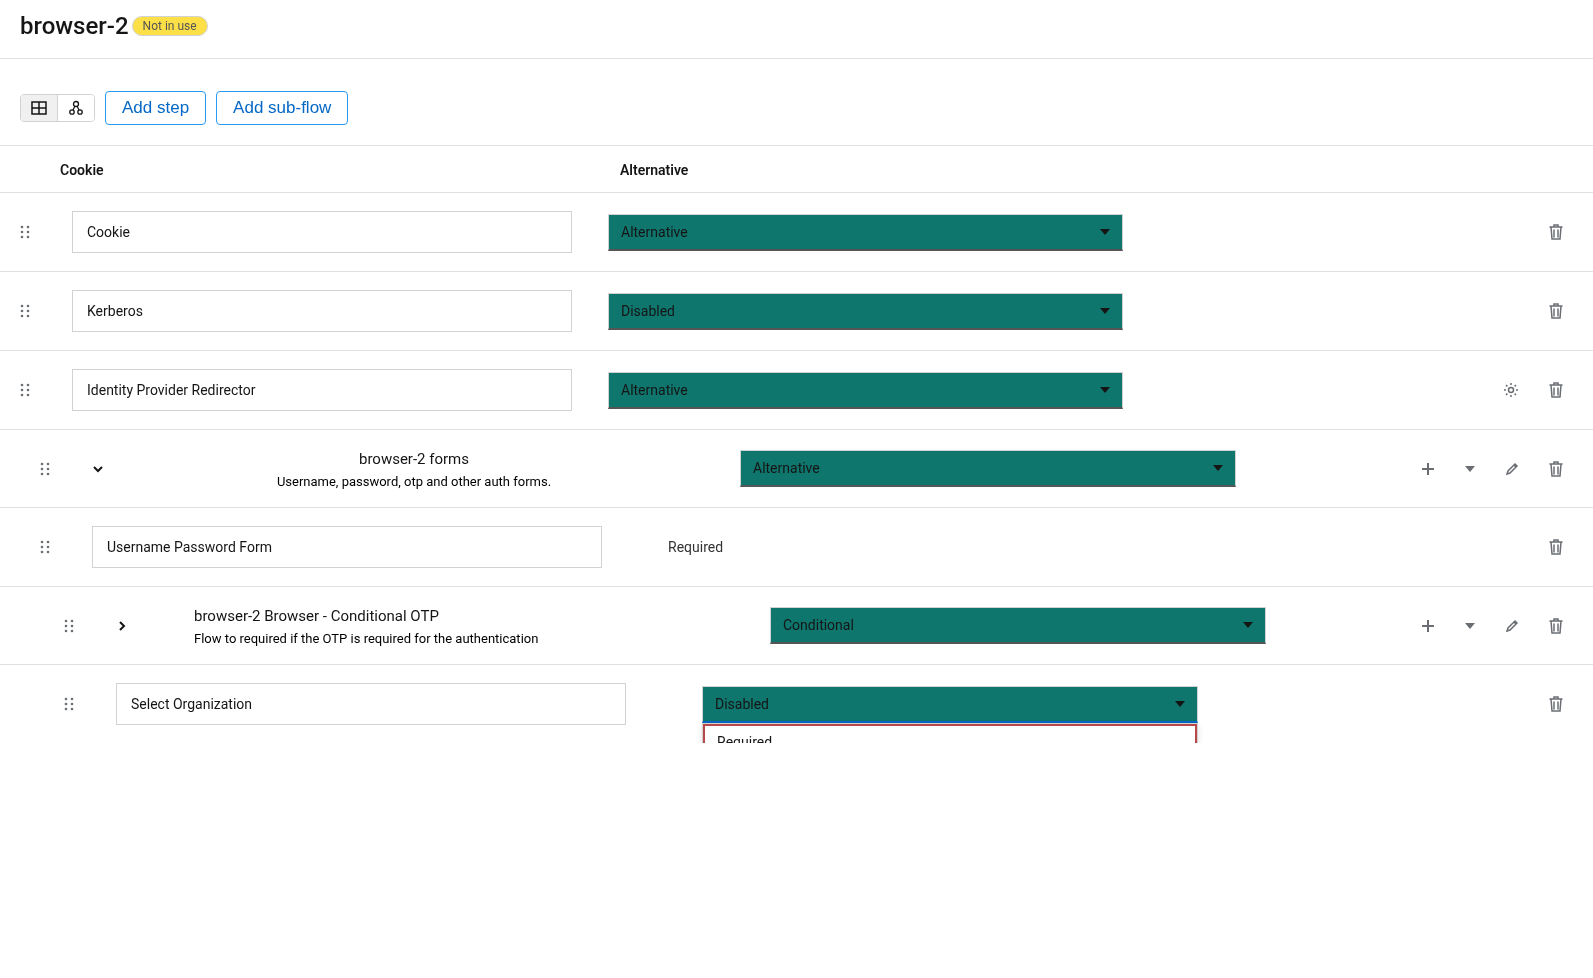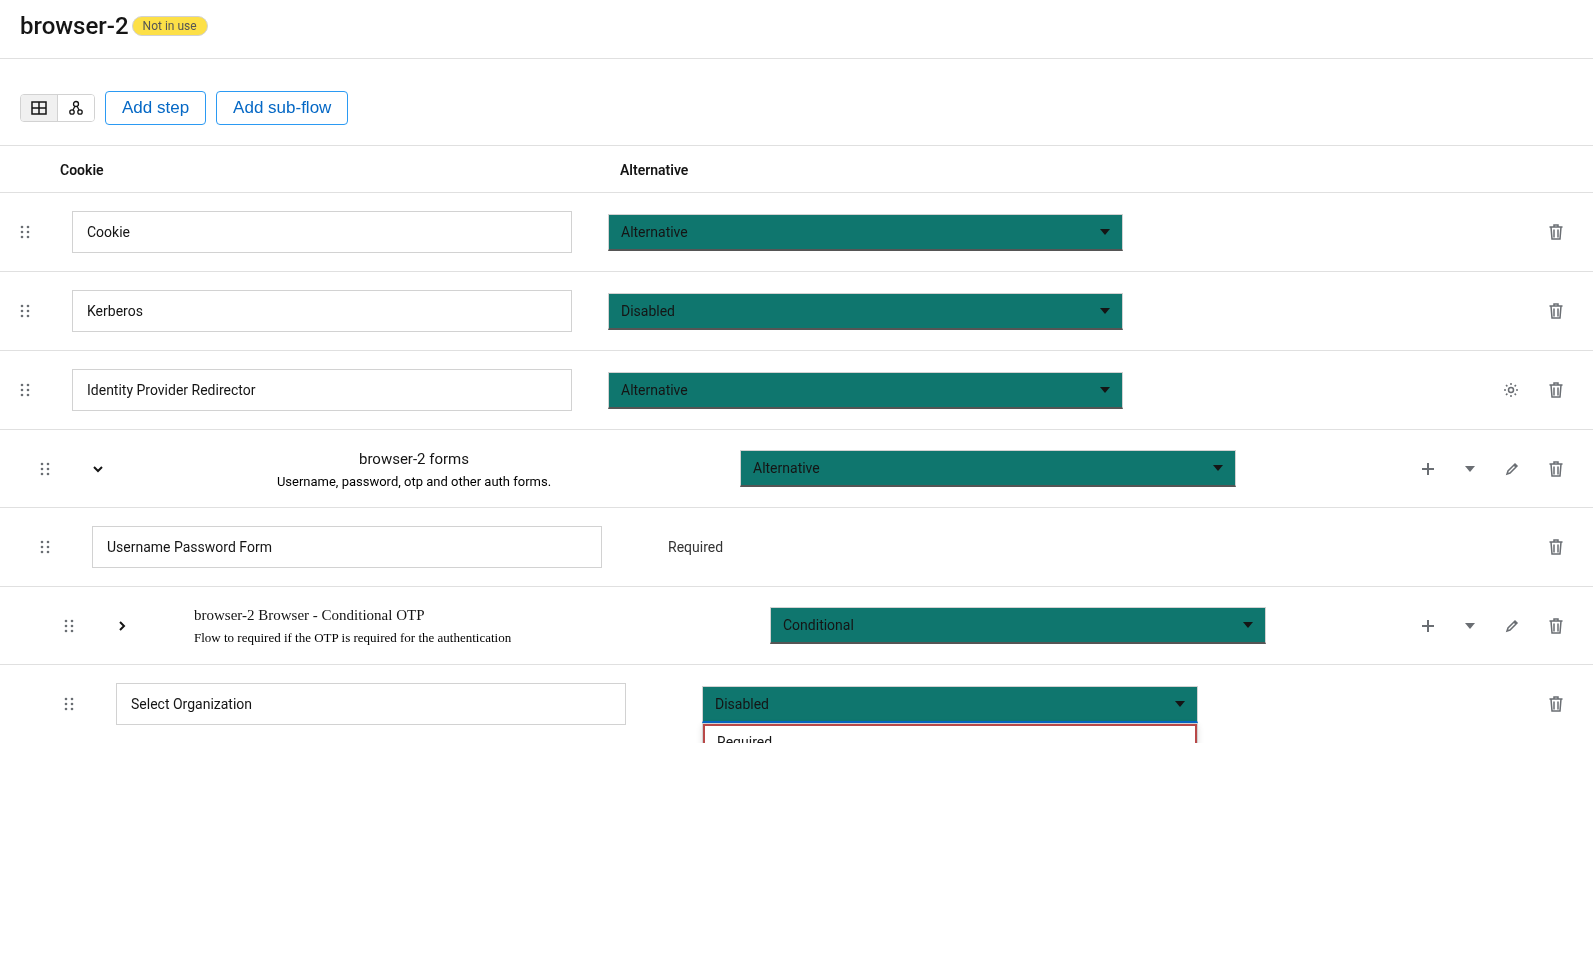--- a/index.html
+++ b/index.html
@@ -151,21 +151,21 @@
       padding: 4px;
       display: flex;
       align-items: center;
     }
     .indent-1 .drag-area { margin-left: 20px; }
     .indent-1 .step-title-area { flex-basis: 500px; margin-left: 0; text-align: center; }
     .indent-1 .req-select { flex-basis: 496px; margin-left: 40px; }
     .indent-2 .drag-area { margin-left: 20px; }
     .indent-2 .drag-area.pad { margin-left: 44px; }
     .indent-2 .step-box { flex-basis: 510px; }
-    .indent-2 .step-title-area { flex-basis: 500px; margin-left: 6px; font-family: Liberation Serif, serif; }
+    .indent-2 .step-title-area { flex-basis: 500px; margin-left: 6px; }
     .indent-2 .req-select { flex-basis: 496px; margin-left: 40px; }
     .indent-2 .static-text { flex-basis: 500px; margin-left: 26px; }
     svg { display: block; }
     .dropdown {
       position: absolute;
       top: 100%;
       left: 0;
       right: 0;
       background: #fff;
       border: 1px solid #d2d2d2;

